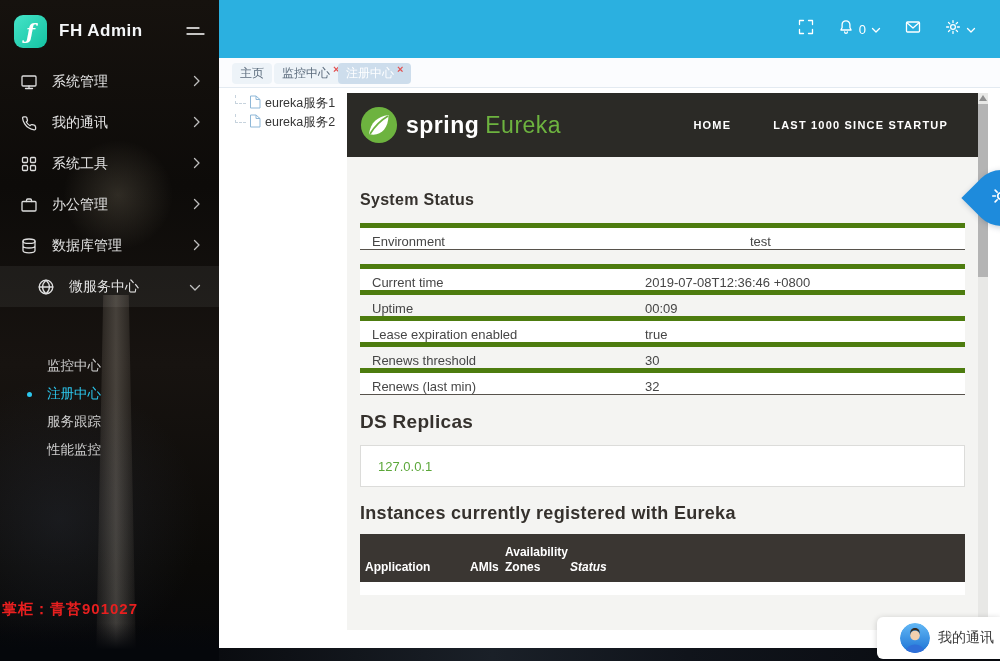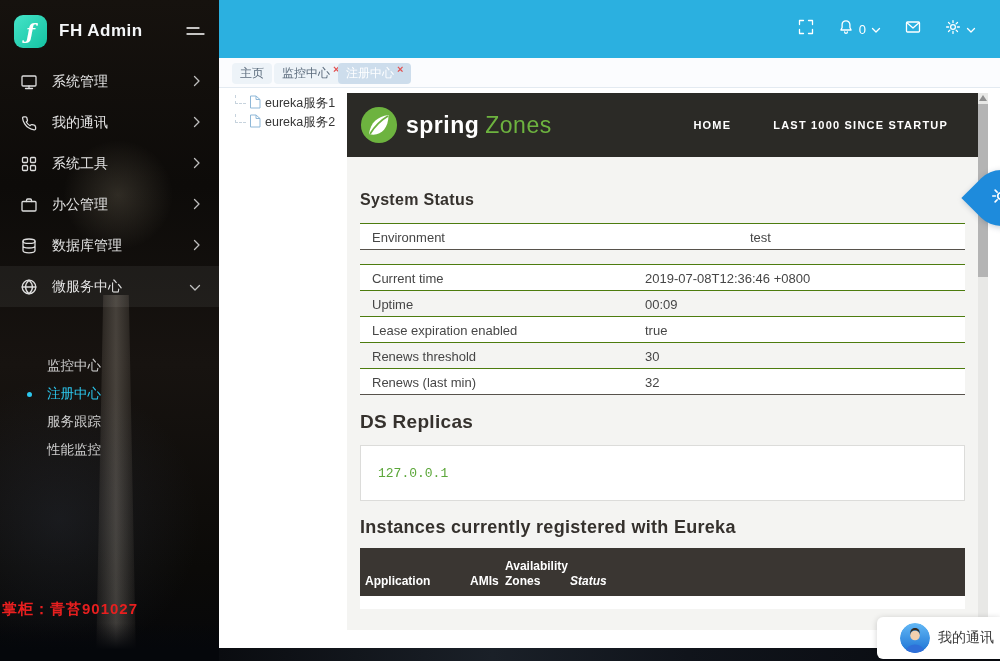--- a/index.html
+++ b/index.html
@@ -18,21 +18,21 @@
   .sidebar::after { content:""; position:absolute; left:0; bottom:0; width:219px; height:38px;
     background:linear-gradient(180deg,rgba(10,14,20,.0),#05070b 70%); }
   .logo-row { position:absolute; left:0; top:0; width:219px; height:62px; display:flex; align-items:center; z-index:2; }
   .logo-tile { width:33px; height:33px; margin-left:14px; border-radius:9px;
     background:linear-gradient(135deg,#45e4c8,#14c2a2); display:flex; align-items:center; justify-content:center;
     color:#fff; font-size:21px; font-weight:bold; font-family:"DejaVu Serif",serif; font-style:italic; }
   .logo-title { color:#f4f6f8; font-size:17px; font-weight:bold; margin-left:12px; letter-spacing:.5px; }
   .collapse-btn { position:absolute; right:14px; top:24px; }
   .menu { position:absolute; left:0; top:61px; width:219px; z-index:2; }
   .menu-item { height:41px; display:flex; align-items:center; cursor:pointer; color:#e2e2e2; }
-  .menu-item.expanded { background:rgba(255,255,255,.06); }
+  .menu-item.expanded { background:rgba(255,255,255,.06);padding-left:17px; }
   .menu-item .mi-icon { width:18px; height:18px; margin-left:20px; }
   .menu-item .mi-label { font-size:14px; margin-left:14px; flex:1; }
   .menu-item .mi-ch { margin-right:18px; opacity:.85; }
   .submenu { position:absolute; left:0; top:352px; width:219px; z-index:2; }
   .sub-item { height:28px; display:flex; align-items:center; color:#cfcfcf; font-size:13.5px; cursor:pointer; position:relative; }
   .sub-item .sub-label { margin-left:47px; }
   .sub-item.active { color:#2cc7ee; }
   .sub-item.active .dot { position:absolute; left:27px; top:12px; width:5px; height:5px; border-radius:50%; background:#2cc7ee; }
   .side-note { position:absolute; left:2px; top:600px; z-index:3; color:#e81f1f; font-size:15px; font-weight:bold; letter-spacing:1px; }
   svg.stroked { fill:none; stroke:#dedede; stroke-width:1.3; stroke-linecap:round; stroke-linejoin:round; }
@@ -65,26 +65,26 @@
   .e-brand { margin-left:8px; font-size:23px; font-weight:bold; color:#fff; letter-spacing:.5px; }
   .e-brand .prod { color:#6db33f; font-weight:normal; margin-left:6px; }
   .e-links { margin-left:auto; margin-right:30px; display:flex; gap:42px; }
   .e-link { color:#fff; font-size:11px; font-weight:bold; letter-spacing:1.2px; cursor:pointer; }
   .e-content { padding:0 13px; }
   .e-h { color:#35312d; font-weight:bold; letter-spacing:.3px; }
   .e-h1 { font-size:16px; margin-top:34px; }
   .e-h2 { font-size:19px; margin-top:16px; }
   .e-h3 { font-size:18px; margin-top:16px; }
   .stable { margin-top:14px; border-bottom:1px solid #57524c; }
-  .srow { position:relative; height:26px; border-top:1px solid #4d7c0f; font-size:13px; color:#464646; }
+  .srow { position:relative; height:26px; border-top:5px solid #4d7c0f; font-size:13px; color:#464646; }
   .srow:nth-child(odd) { background:#fff; }
   .srow .sl { position:absolute; left:12px; top:6px; }
   .t1 .sv { position:absolute; left:390px; top:6px; }
   .t2 .sv { position:absolute; left:285px; top:6px; }
-  .replica-box { margin-top:12px; height:56px; background:#fff; border:1px solid #dcdcda; display:flex; align-items:center;font-family:Liberation Mono, monospace; }
+  .replica-box { margin-top:12px; height:42px; background:#fff; border:1px solid #dcdcda; display:flex; align-items:center; }
   .replica-link { color:#5ca73a; font-size:13px; margin-left:17px; cursor:pointer; }
   .inst-table { margin-top:10px; }
   .inst-head { height:48px; background:#3a3632; display:flex; align-items:flex-end; padding:0 0 7px 5px; }
   .ih { color:#fff; font-size:12px; font-weight:bold; line-height:1.25; }
   .ih.c1 { width:105px; } .ih.c2 { width:35px; } .ih.c3 { width:65px; } .ih.c4 { width:80px;font-style:italic; }
   .inst-row { height:13px; background:#fff; }
 
   
   .vscroll { position:absolute; left:759px; top:35px; width:10px; height:537px; background:#e8e8e6; }
   .vs-arrow { position:absolute; left:1px; top:2px; width:0; height:0;
@@ -274,21 +274,21 @@
 
   <div class="eureka">
     <div class="e-nav">
       <span class="e-logo">
         <svg width="38" height="38" viewBox="0 0 40 40">
             <circle cx="20" cy="20" r="19" fill="#6db33f"></circle>
             <path d="M30 9.5C18.5 11 11 17.5 9.5 29.5c6.5 1.8 12.2-.3 15.8-4.5 3-3.6 4.7-9 4.7-15.5z" fill="#fff"></path>
             <path d="M10.5 29.5C15 22 21 15.5 29.5 10.5" stroke="#6db33f" stroke-width="1.8" fill="none"></path>
           </svg>
       </span>
-      <span class="e-brand"><span>spring</span><span class="prod">Zones</span></span>
+      <span class="e-brand"><span>spring</span><span class="prod">Eureka</span></span>
       <span class="e-links">
         <span class="e-link">HOME</span>
         <span class="e-link">LAST 1000 SINCE STARTUP</span>
       </span>
     </div>
 
     <div class="e-content">
       <div class="e-h e-h1">System Status</div>
 
       <div class="stable t1">

